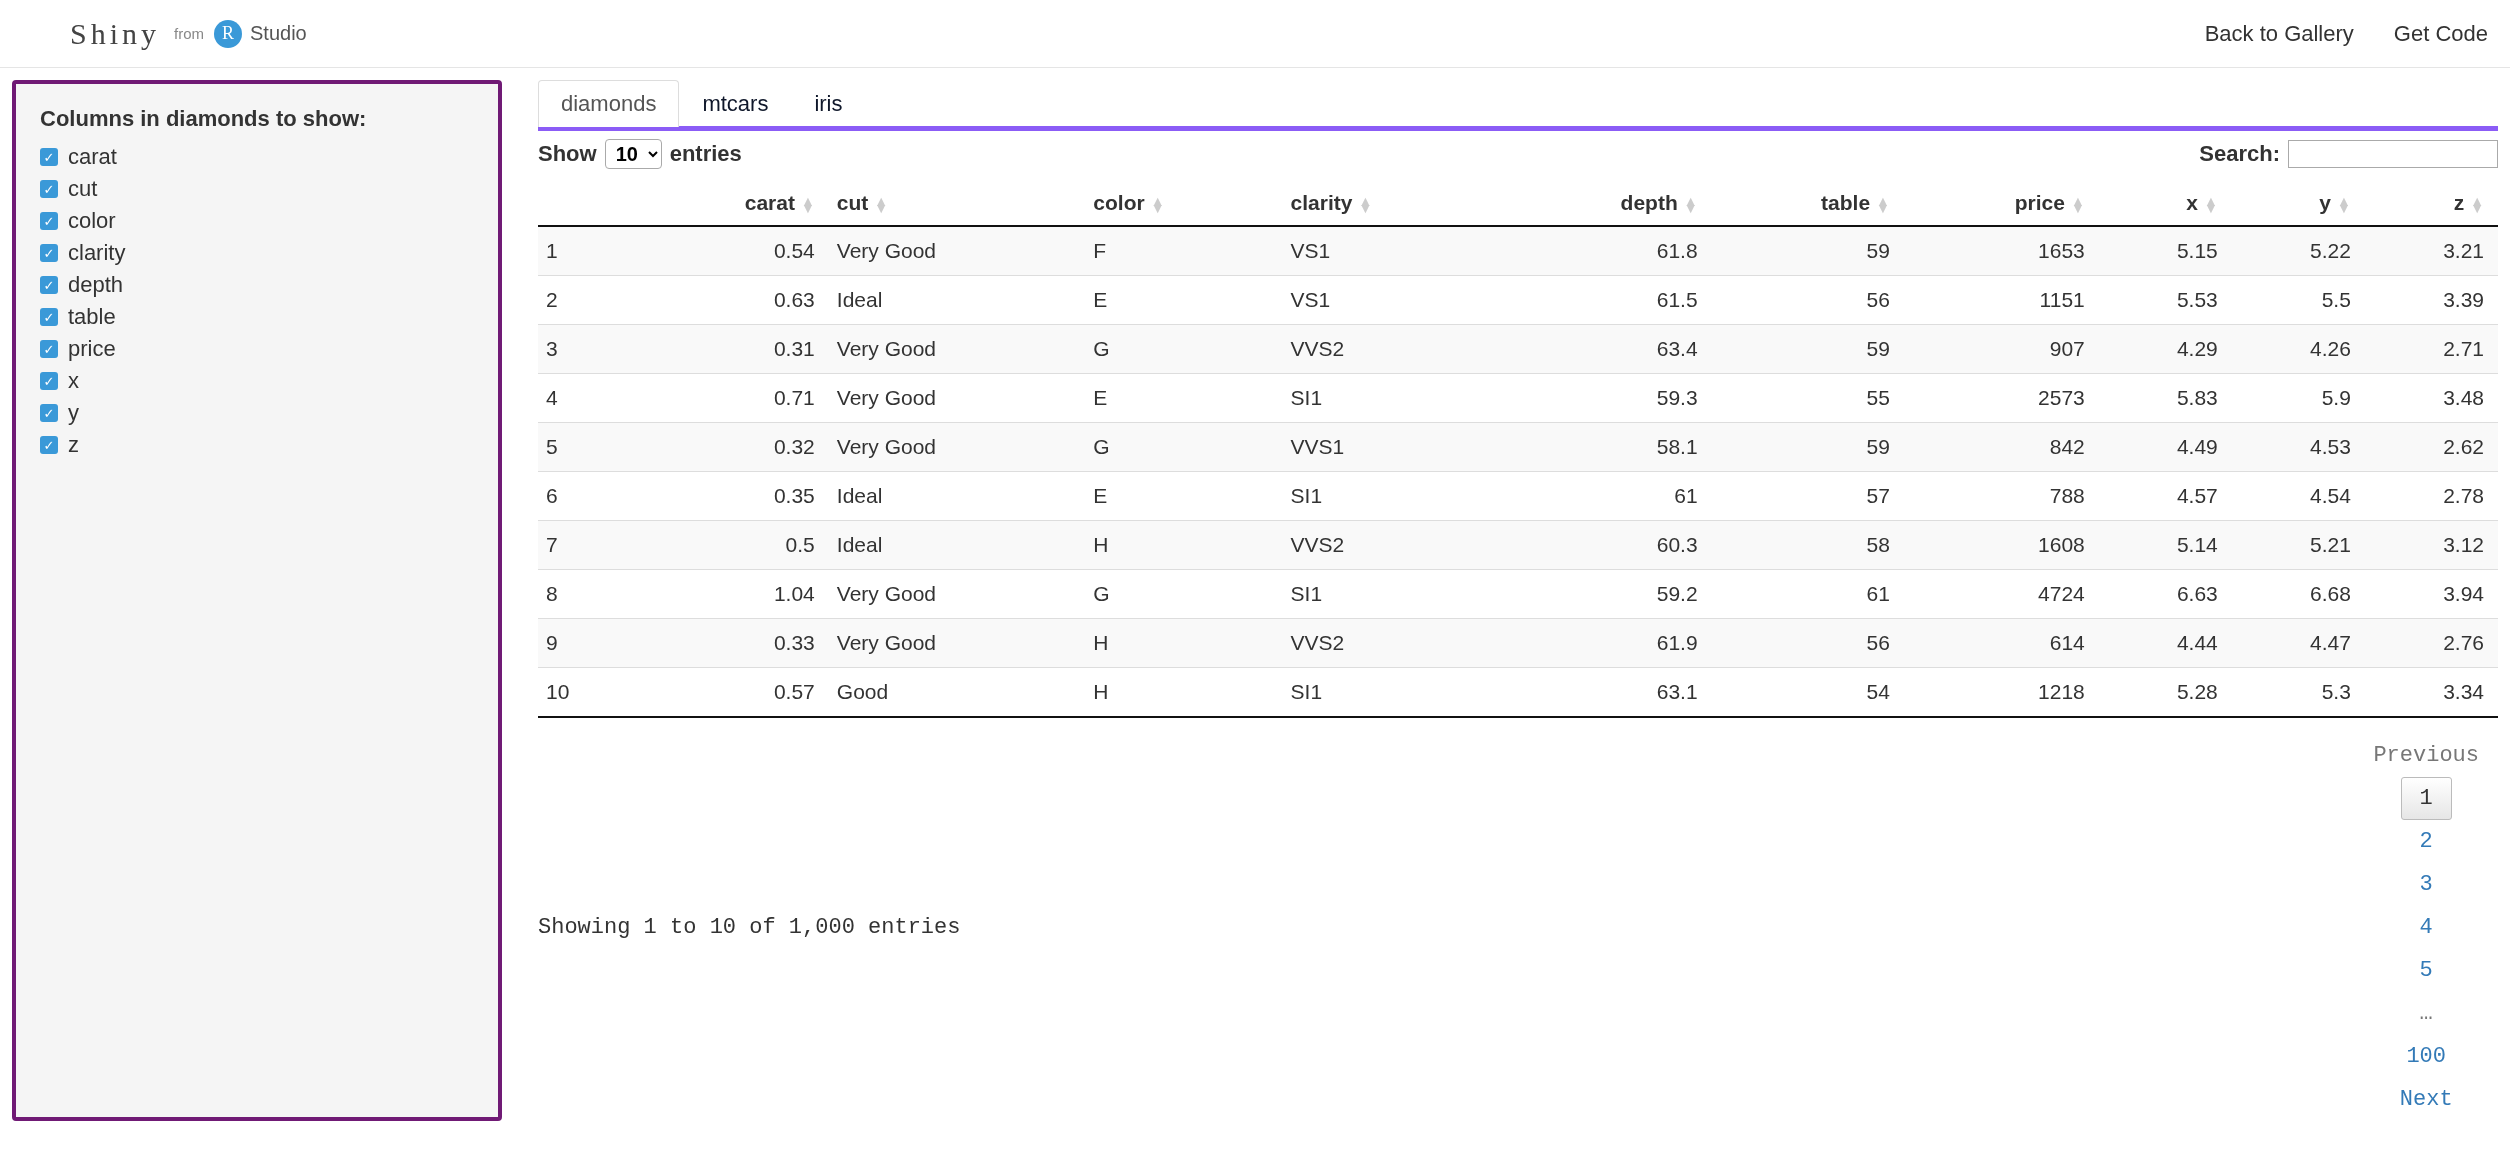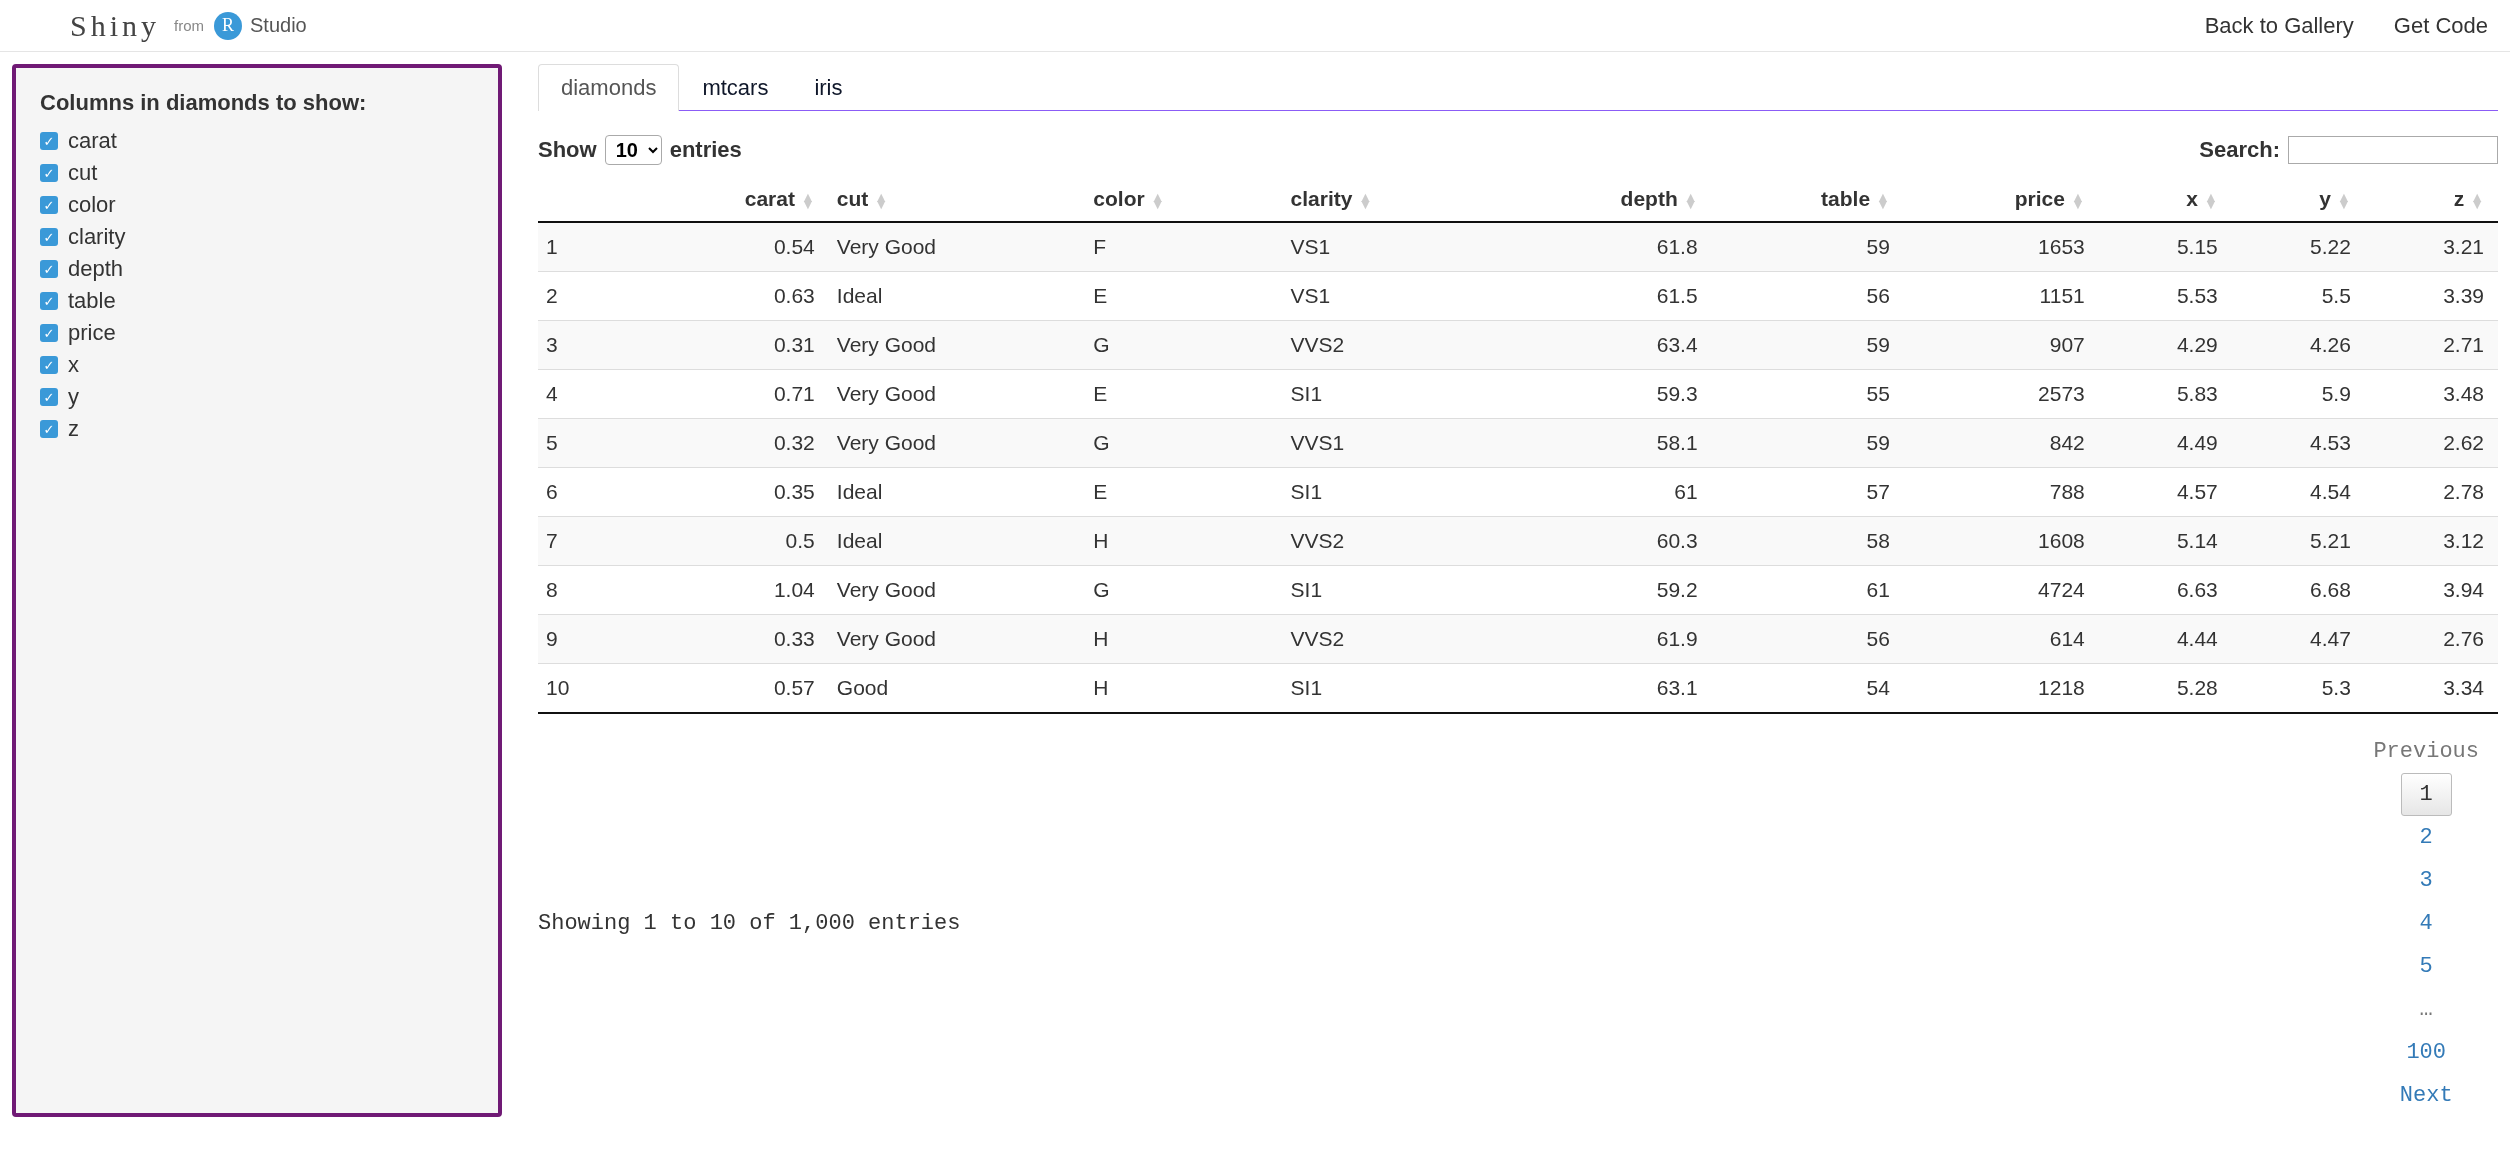--- a/index.html
+++ b/index.html
@@ -2,21 +2,21 @@
 <html><head>
 <meta charset="utf-8">
 <style>
   * { box-sizing: border-box; }
   html, body { margin:0; padding:0; font-family: "Helvetica Neue", Helvetica, Arial, sans-serif; color:#333; background:#fff; }
   body { font-size:22px; }
 
   .navbar {
     display:flex; justify-content:space-between; align-items:center;
     padding:6px 22px 6px 70px; border-bottom:1px solid #e5e5e5;
-    height:52px;
+    height:68px;
   }
   .brand { display:flex; align-items:center; gap:10px; }
   .brand-shiny { font-family: Georgia, "Times New Roman", serif; font-size:30px; letter-spacing:4px; color:#444; }
   .brand-from { font-size:15px; color:#888; margin-left:4px; }
   .r-badge { width:28px; height:28px; border-radius:50%; background:#3a99d8; color:#fff; font-size:18px; display:inline-flex; justify-content:center; align-items:center; font-family:Georgia,serif; }
   .brand-studio { font-size:20px; color:#555; margin-left:-2px; }
   .nav-links { display:flex; gap:40px; }
   .nav-links a { color:#333; text-decoration:none; font-size:22px; }
 
   .page { display:flex; padding:12px 12px 12px 12px; gap:36px; }
@@ -27,21 +27,21 @@
   }
   .sidebar-title { font-weight:700; font-size:22px; margin-bottom:12px; }
   .chk-row { display:flex; align-items:center; gap:10px; margin:6px 0; font-size:22px; }
   .chk {
     width:18px; height:18px; border-radius:3px; background:#3a99d8;
     display:inline-flex; justify-content:center; align-items:center;
     font-size:13px; color:#fff; line-height:1;
   }
 
   .main { flex:1; padding-top:0; }
-  .tabs { display:flex; border-bottom:1px solid #8b5cf6; margin-bottom:24px; }
+  .tabs { display:flex; border-bottom:5px solid #8b5cf6; margin-bottom:8px; }
   .tab { padding:10px 22px; border:1px solid transparent; border-bottom:none; margin-bottom:-1px; font-size:22px; color:#0f172a; cursor:pointer; border-radius:4px 4px 0 0;}
   .tab.active { color:#555; background:#fff; border-color:#ddd #ddd #fff; }
 
   .dt-top { display:flex; justify-content:space-between; align-items:center; margin-top:4px; }
   .dt-len { display:flex; align-items:center; gap:8px; font-size:22px; font-weight:700; }
   .dt-len select { font-size:20px; padding:2px 6px; border:1px solid #aaa; border-radius:4px; background:#fff; font-weight:700;}
   .dt-search { display:flex; align-items:center; gap:8px; font-size:22px; font-weight:700;}
   .dt-search input { width:210px; height:28px; border:1px solid #aaa; padding:2px 6px; font-size:18px; }
 
   table.data { width:100%; border-collapse:collapse; margin-top:12px; }

